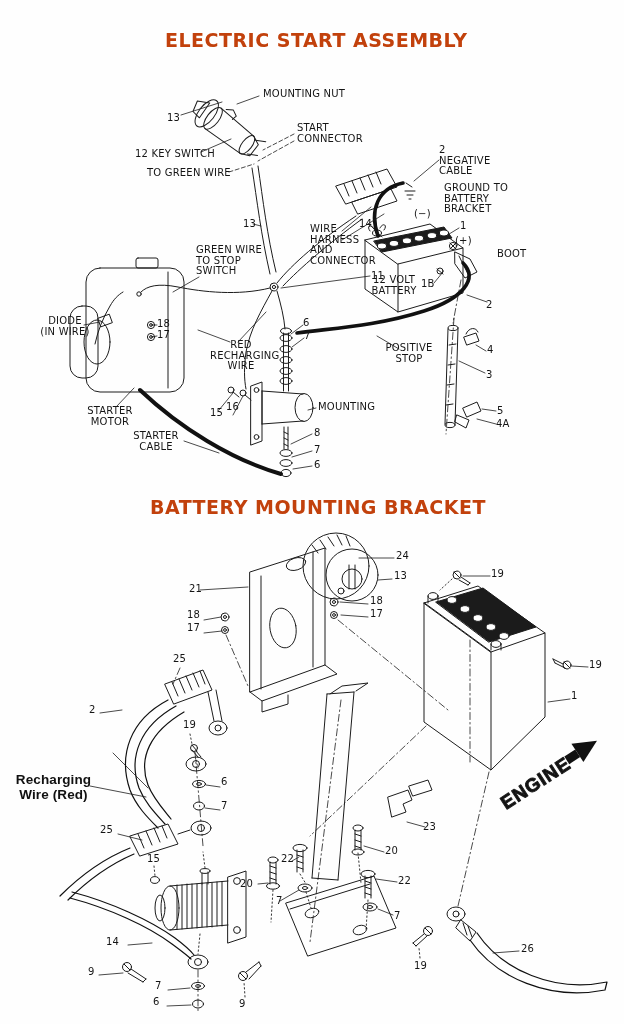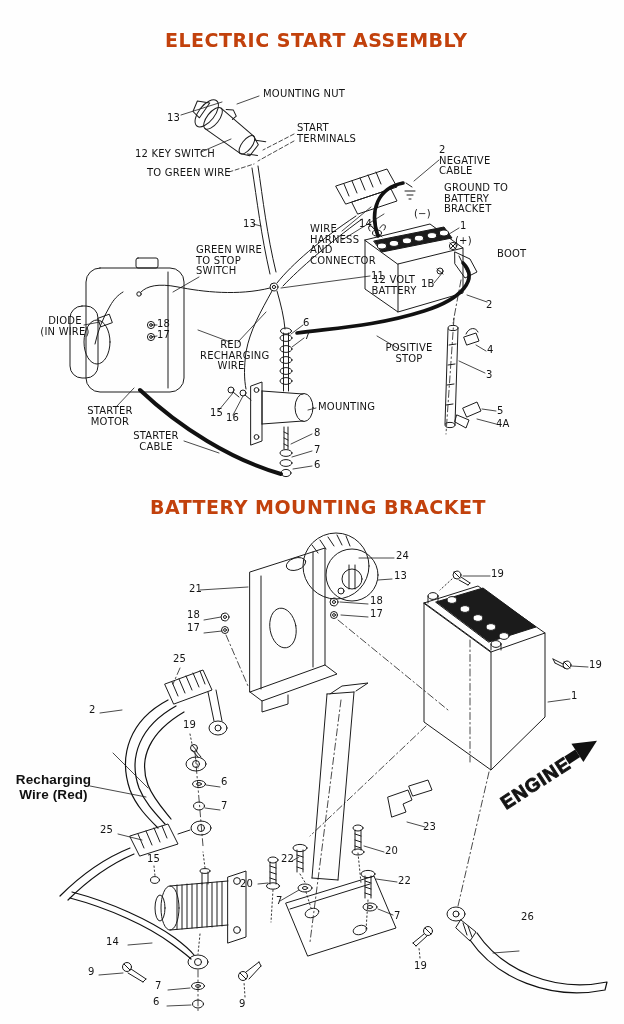--- a/index.html
+++ b/index.html
@@ -373,21 +373,21 @@
       </g>
     </g>
   </svg>
 
   <div class="ttl" style="left:165px;top:30px">ELECTRIC START ASSEMBLY</div>
   <div class="ttl" style="left:150px;top:497px">BATTERY MOUNTING BRACKET</div>
 
   <div class="lbl" style="left:263px;top:89px">MOUNTING NUT</div>
   <div class="lbl" style="left:167px;top:113px">13</div>
   <div class="lbl" style="left:297px;top:123px">START
-TERMINALS</div>
+CONNECTOR</div>
   <div class="lbl" style="left:135px;top:149px">12 KEY SWITCH</div>
   <div class="lbl" style="left:147px;top:168px">TO GREEN WIRE</div>
   <div class="lbl" style="left:439px;top:145px">2
 NEGATIVE
 CABLE</div>
   <div class="lbl" style="left:444px;top:183px">GROUND TO
 BATTERY
 BRACKET</div>
   <div class="lbl" style="left:359px;top:219px">14</div>
   <div class="lbl" style="left:414px;top:209px">(−)</div>
@@ -404,27 +404,27 @@
 AND
 CONNECTOR</div>
   <div class="lbl" style="left:371px;top:271px">11</div>
   <div class="lbl" style="left:196px;top:245px">GREEN WIRE
 TO STOP
 SWITCH</div>
   <div class="lbl ctr" style="left:36px;top:316px;width:58px">DIODE
 (IN WIRE)</div>
   <div class="lbl" style="left:157px;top:319px">18</div>
   <div class="lbl" style="left:157px;top:330px">17</div>
-  <div class="lbl ctr" style="left:200px;top:340px;width:62px">RED
+  <div class="lbl ctr" style="left:210px;top:340px;width:62px">RED
 RECHARGING
 WIRE</div>
   <div class="lbl ctr" style="left:82px;top:406px;width:56px">STARTER
 MOTOR</div>
   <div class="lbl" style="left:210px;top:408px">15</div>
-  <div class="lbl" style="left:226px;top:413px">16</div>
+  <div class="lbl" style="left:226px;top:402px">16</div>
   <div class="lbl ctr" style="left:127px;top:431px;width:58px">STARTER
 CABLE</div>
   <div class="lbl" style="left:303px;top:318px">6</div>
   <div class="lbl" style="left:304px;top:331px">7</div>
   <div class="lbl ctr" style="left:382px;top:343px;width:54px">POSITIVE
 STOP</div>
   <div class="lbl" style="left:318px;top:402px">MOUNTING</div>
   <div class="lbl" style="left:314px;top:428px">8</div>
   <div class="lbl" style="left:314px;top:445px">7</div>
   <div class="lbl" style="left:314px;top:460px">6</div>
@@ -458,15 +458,15 @@
   <div class="lbl" style="left:385px;top:846px">20</div>
   <div class="lbl" style="left:398px;top:876px">22</div>
   <div class="lbl" style="left:276px;top:896px">7</div>
   <div class="lbl" style="left:394px;top:911px">7</div>
   <div class="lbl" style="left:106px;top:937px">14</div>
   <div class="lbl" style="left:88px;top:967px">9</div>
   <div class="lbl" style="left:155px;top:981px">7</div>
   <div class="lbl" style="left:153px;top:997px">6</div>
   <div class="lbl" style="left:239px;top:999px">9</div>
   <div class="lbl" style="left:414px;top:961px">19</div>
-  <div class="lbl" style="left:521px;top:912px">26</div>
+  <div class="lbl" style="left:521px;top:944px">26</div>
 
 </div>
 
 </body></html>

